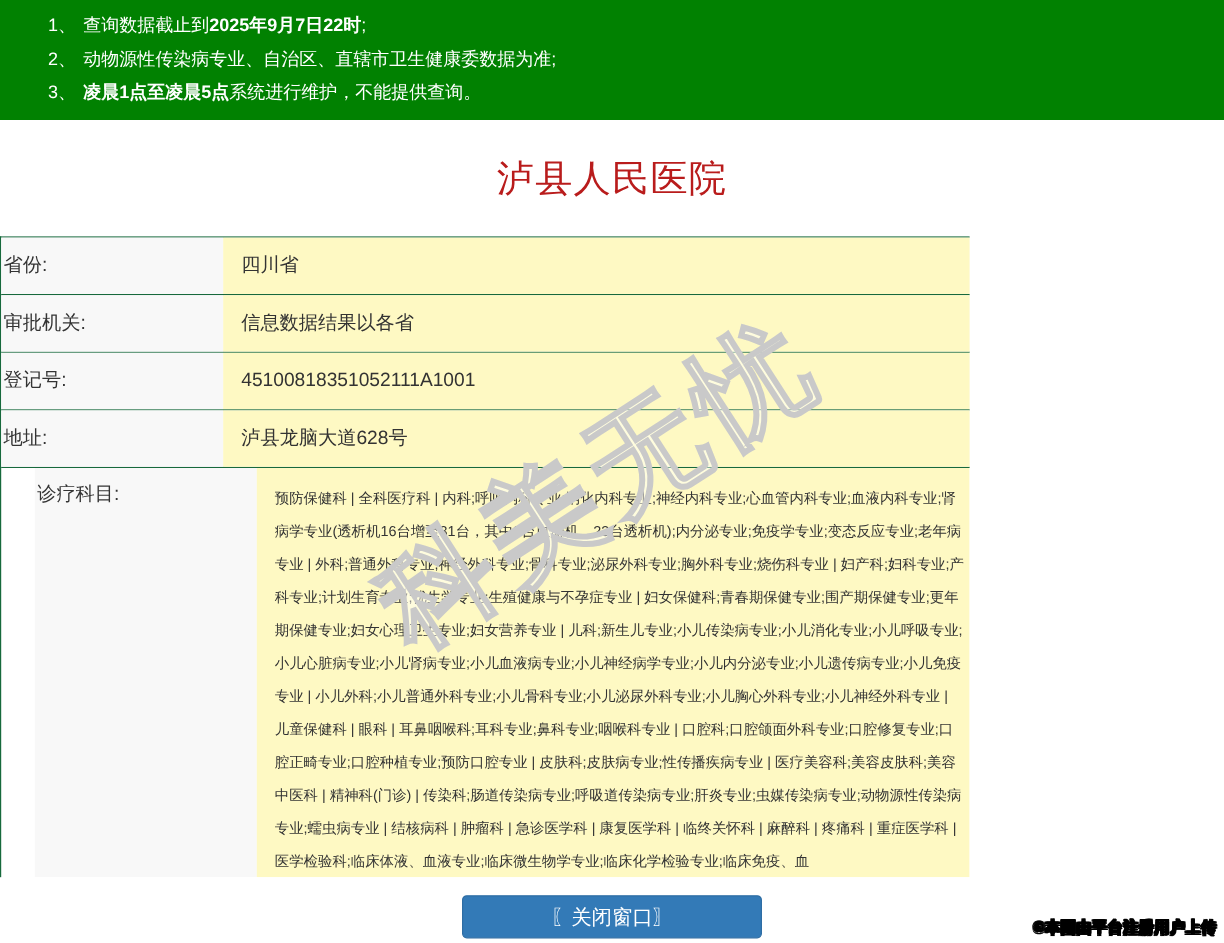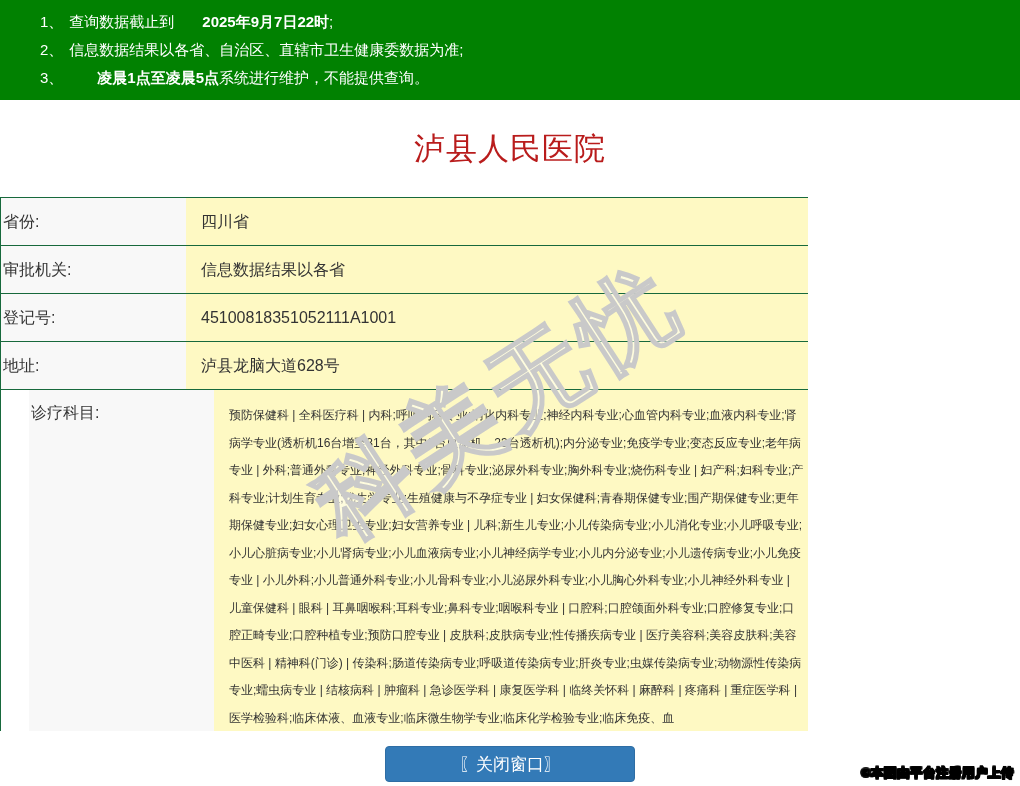--- a/index.html
+++ b/index.html
@@ -8,21 +8,21 @@
     background:#ffffff;font-family:"Liberation Sans","DejaVu Sans",sans-serif;
     color:#333;
   }
   
   .notice-bar{
     background:#018101;color:#ffffff;height:100px;box-sizing:border-box;
     padding:8px 10px 0 40px;font-size:15px;
   }
   .notice{line-height:28px;white-space:nowrap;}
   .notice .num{margin-right:6px;}
-  .notice b{font-weight:bold;padding-left:28px;}
+  .notice b{font-weight:bold;}
   
   .page-title{
     text-align:center;font-size:31px;font-weight:400;color:#b91c1c;
     margin:28px 0 27px 0;letter-spacing:1px;
   }
   
   .info-table{
     width:808px;box-sizing:border-box;
     border-top:1px solid #17693c;border-left:1px solid #17693c;
   }
@@ -65,21 +65,21 @@
   }
 </style>
 </head>
 <body>
 
 <div class="notice-bar">
   <div class="notice">
     <span class="num">1、</span><span>查询数据截止到</span><b>2025年9月7日22时</b><span>;</span>
   </div>
   <div class="notice">
-    <span class="num">2、</span><span>信息数据结果以各省、自治区、直辖市卫生健康委数据为准;</span><b></b><span></span>
+    <span class="num">2、</span><span>动物源性传染病专业、自治区、直辖市卫生健康委数据为准;</span><b></b><span></span>
   </div>
   <div class="notice">
     <span class="num">3、</span><span></span><b>凌晨1点至凌晨5点</b><span>系统进行维护，不能提供查询。</span>
   </div>
 </div>
 
 <h1 class="page-title">泸县人民医院</h1>
 
 <div class="info-table">
   <div class="info-row">

